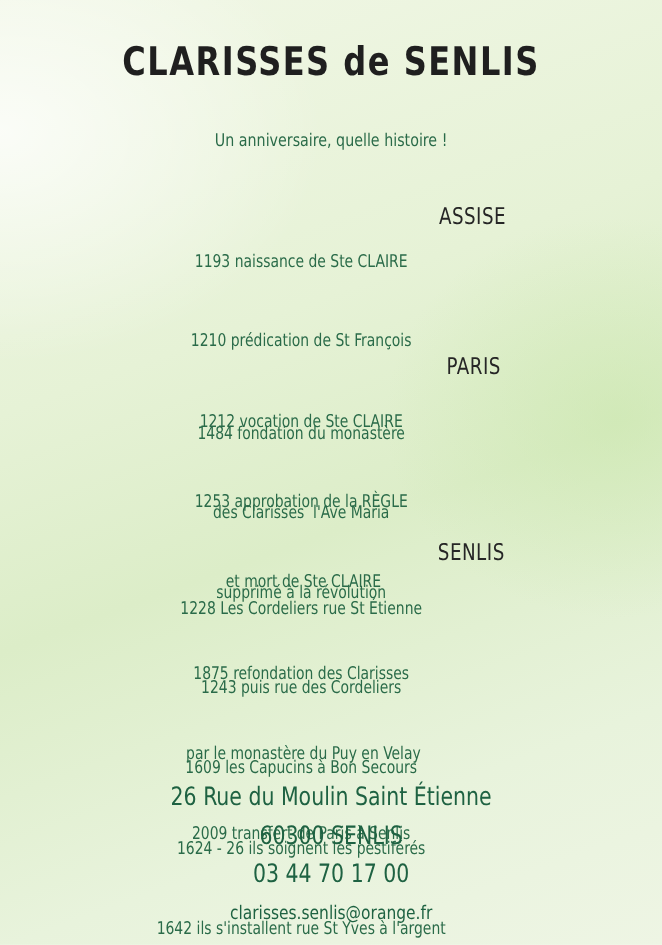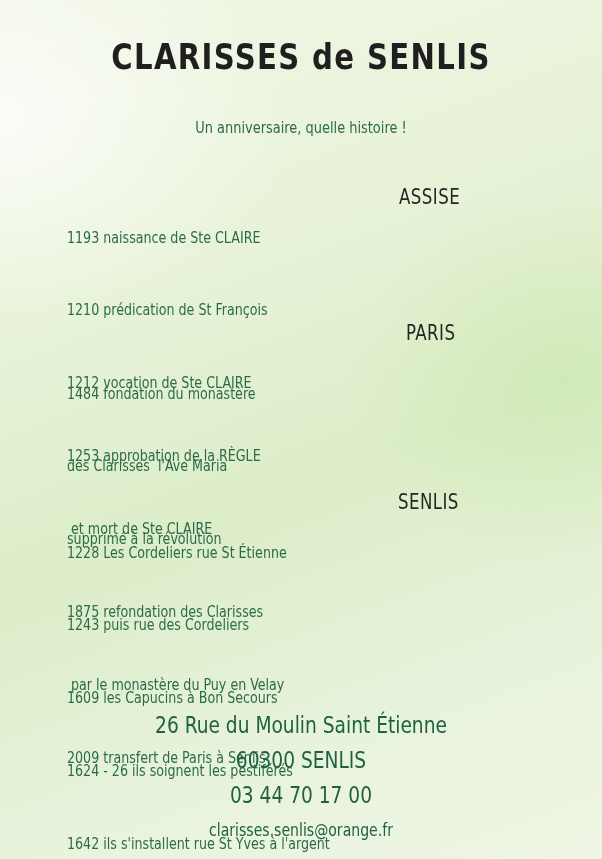--- a/index.html
+++ b/index.html
@@ -13,21 +13,21 @@
   }
   .title {
     position: absolute; left: 0; right: 0; top: 36px; text-align: center;
     font-size: 36px; font-weight: bold; color: #1f1f1f; letter-spacing: 1.5px;
     transform: scaleX(0.9);
   }
   .subtitle {
     position: absolute; left: 0; right: 0; top: 118px; text-align: center;
     font-size: 16px; color: #2a6b49; transform: scaleX(0.9);
   }
-  .section { position: absolute; left: 67px; width: 470px; }
+  .section { position: absolute; left: 67px; width: 470px; text-align: center; }
   .lines { font-size: 16px; line-height: 24.3px; color: #2a6b49; white-space: pre; transform-origin: left top; transform: scaleX(0.88); }
   .place {
     position: absolute; font-size: 21px; color: #262626; letter-spacing: 0.5px;
     transform: scaleX(0.88); transform-origin: left top;
   }
   .contact { position: absolute; left: 0; right: 0; text-align: center; color: #1e6242; }
   .addr { top: 712px; font-size: 23px; transform: scaleX(0.9); }
   .city { top: 747px; font-size: 23px; transform: scaleX(0.9); }
   .phone { top: 782px; font-size: 23px; transform: scaleX(0.9); }
   .email { top: 820px; font-size: 17px; transform: scaleX(0.92); }

